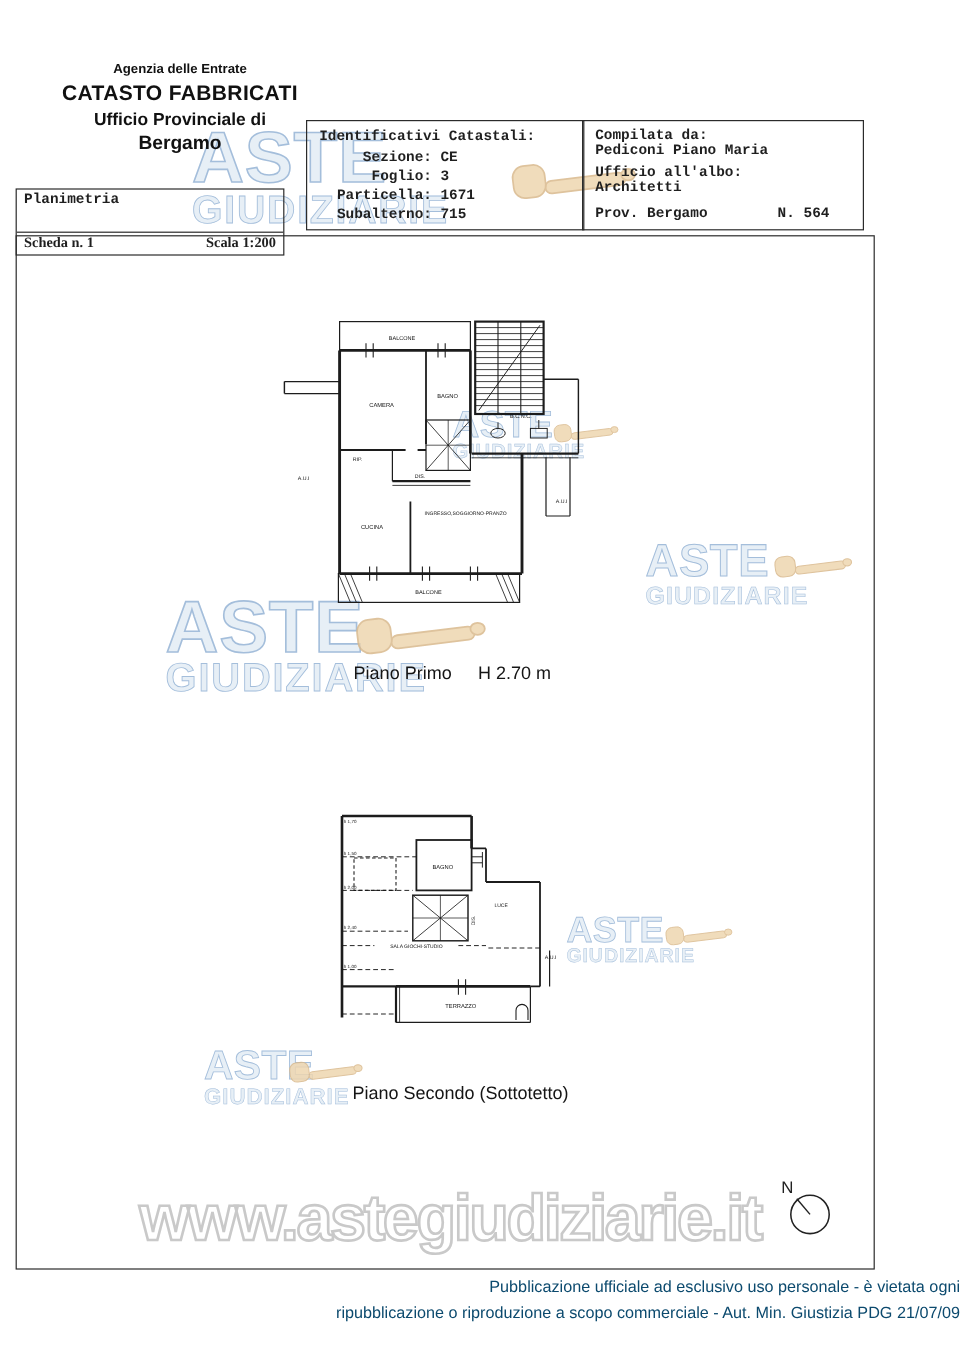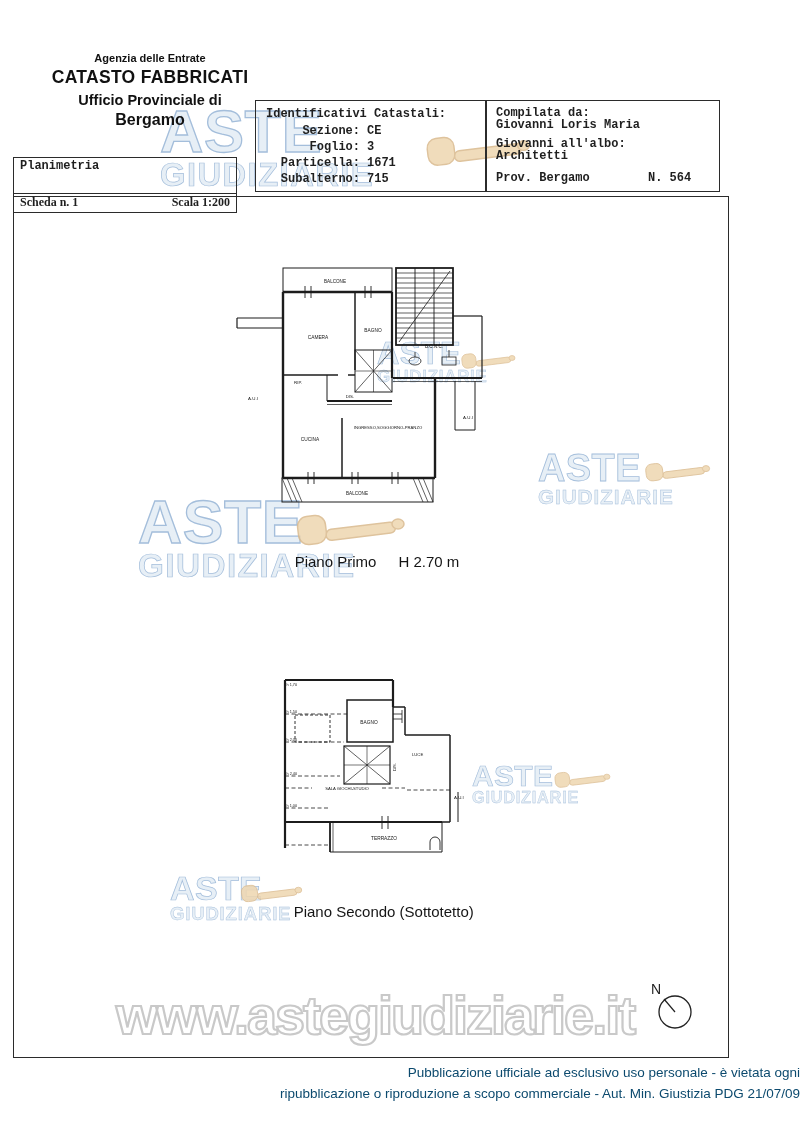--- a/index.html
+++ b/index.html
@@ -160,22 +160,22 @@
     <div class="cadrow" style="top:55px;">
       <span class="lab">Particella:</span><span class="val">1671</span>
     </div>
     <div class="cadrow" style="top:71px;">
       <span class="lab">Subalterno:</span><span class="val">715</span>
     </div>
   </div>
 
   <div class="compbox bx mono abs">
     <span class="ln" style="top:5px;">Compilata da:</span>
-    <span class="ln" style="top:17px;">Giovanni Loris Maria</span>
-    <span class="ln" style="top:36px;">Giovanni all'albo:</span>
+    <span class="ln" style="top:17px;">Pediconi Piano Maria</span>
+    <span class="ln" style="top:36px;">Ufficio all'albo:</span>
     <span class="ln" style="top:48px;">Architetti</span>
     <span class="ln" style="top:70px;">Prov. Bergamo</span>
     <span class="ln" style="top:70px; left:162px;">N. 564</span>
   </div>
 
   <div class="mainframe abs"></div>
 
   <svg class="plansvg abs" style="left:230px; top:258px;" width="270" height="248" viewBox="0 0 270 248">
     <g stroke="#1c1c1c" fill="none">
 

